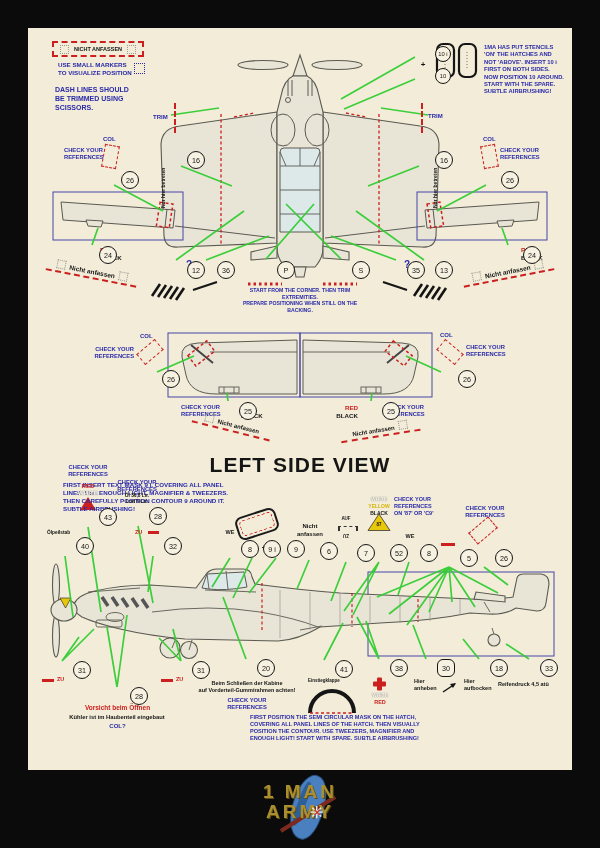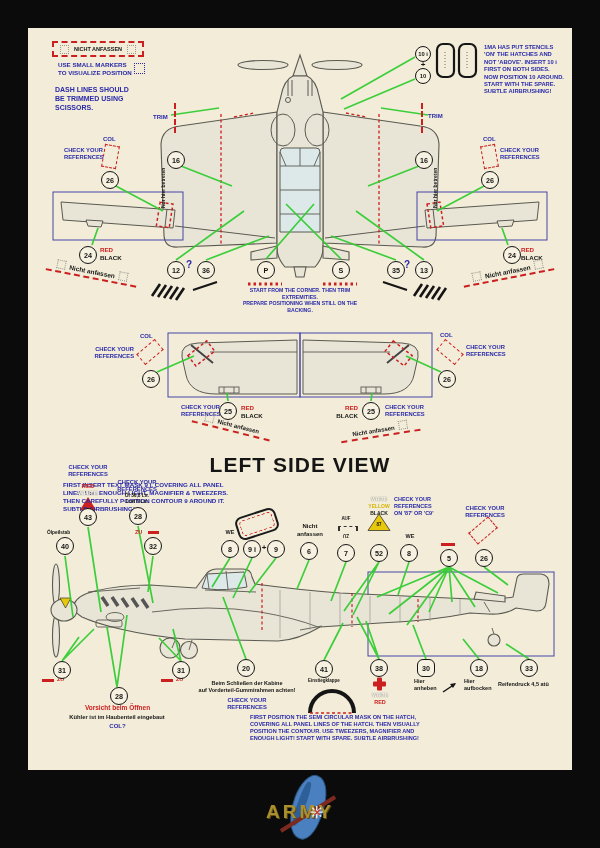--- a/index.html
+++ b/index.html
@@ -7,21 +7,21 @@
           font-family:"Liberation Sans",sans-serif;}
   #sheet{position:absolute;left:28px;top:28px;width:544px;height:742px;background:#f2ecd8;z-index:1;}
   svg.layer{position:absolute;left:0;top:0;z-index:2;}
   .lbl{position:absolute;font-weight:bold;white-space:pre-line;line-height:1.28;color:#151515;z-index:4;}
   .blue{color:#2a2aaa}.red{color:#cc2020}
   .ctr{text-align:center}.rt{text-align:right}
   .wout{color:#fbf8ec;text-shadow:0 0 1px #8a8a82,0 0 1px #8a8a82;}
   .yel{color:#d4b409}
   .circ{position:absolute;width:18px;height:18px;box-sizing:border-box;border:1.7px solid #151515;
         border-radius:50%;background:#f6f1e0;display:flex;align-items:center;justify-content:center;
-        font-size:7.2px;font-weight:bold;color:#151515;z-index:5;}
+        font-size:7.2px;font-weight:normal;color:#151515;z-index:5;margin-left:20px;}
   .circ.sm{width:16px;height:16px;font-size:5.8px;}
   .drect{position:absolute;border:1.7px dashed #cc2020;z-index:3;box-sizing:border-box;}
   .vline{position:absolute;width:0;border-left:2.4px dashed #cc2020;z-index:3;}
   .bar{position:absolute;background:#cc2020;z-index:4;}
   .nbox{position:absolute;border:2px dashed #cc2020;display:flex;align-items:center;justify-content:center;
         gap:5px;z-index:4;box-sizing:border-box;}
   .nbox span.t{font-size:5.5px;font-weight:bold;color:#151515;}
   .dotsq{width:7px;height:7px;border:1px dotted #9a9a90;flex:0 0 auto;}
   .dotsq.abs{position:absolute;z-index:4;}
   .diag{position:absolute;z-index:4;display:flex;align-items:flex-end;gap:4px;font-weight:bold;color:#151515;
@@ -391,16 +391,17 @@
 
   <div class="lbl blue" style="left:250px;top:714px;width:172px;font-size:5.6px;">FIRST POSITION THE SEMI CIRCULAR MASK ON THE HATCH,
 COVERING ALL PANEL LINES OF THE HATCH. THEN VISUALLY
 POSITION THE CONTOUR. USE TWEEZERS, MAGNIFIER AND
 ENOUGH LIGHT! START WITH SPARE. SUBTLE AIRBRUSHING!</div>
 
   <div class="logo-fin" style="left:292px;top:774px;">
       <div class="stripe"></div>
     </div>
   <div class="logo-blade" style="left:276px;top:812px;"></div>
+  <div class="logo-txt" style="left:252px;top:781px;">1 MAN</div>
   <div class="logo-txt" style="left:252px;top:801px;text-align:center;">ARMY</div>
   <div class="logo-star" style="left:310px;top:803px;font-size:16px;color:#e9e9e9;">✳</div>
   <div class="logo-star" style="left:313px;top:807px;font-size:10px;color:#c03a2a;">✕</div>
 </div>
 
 </body></html>

